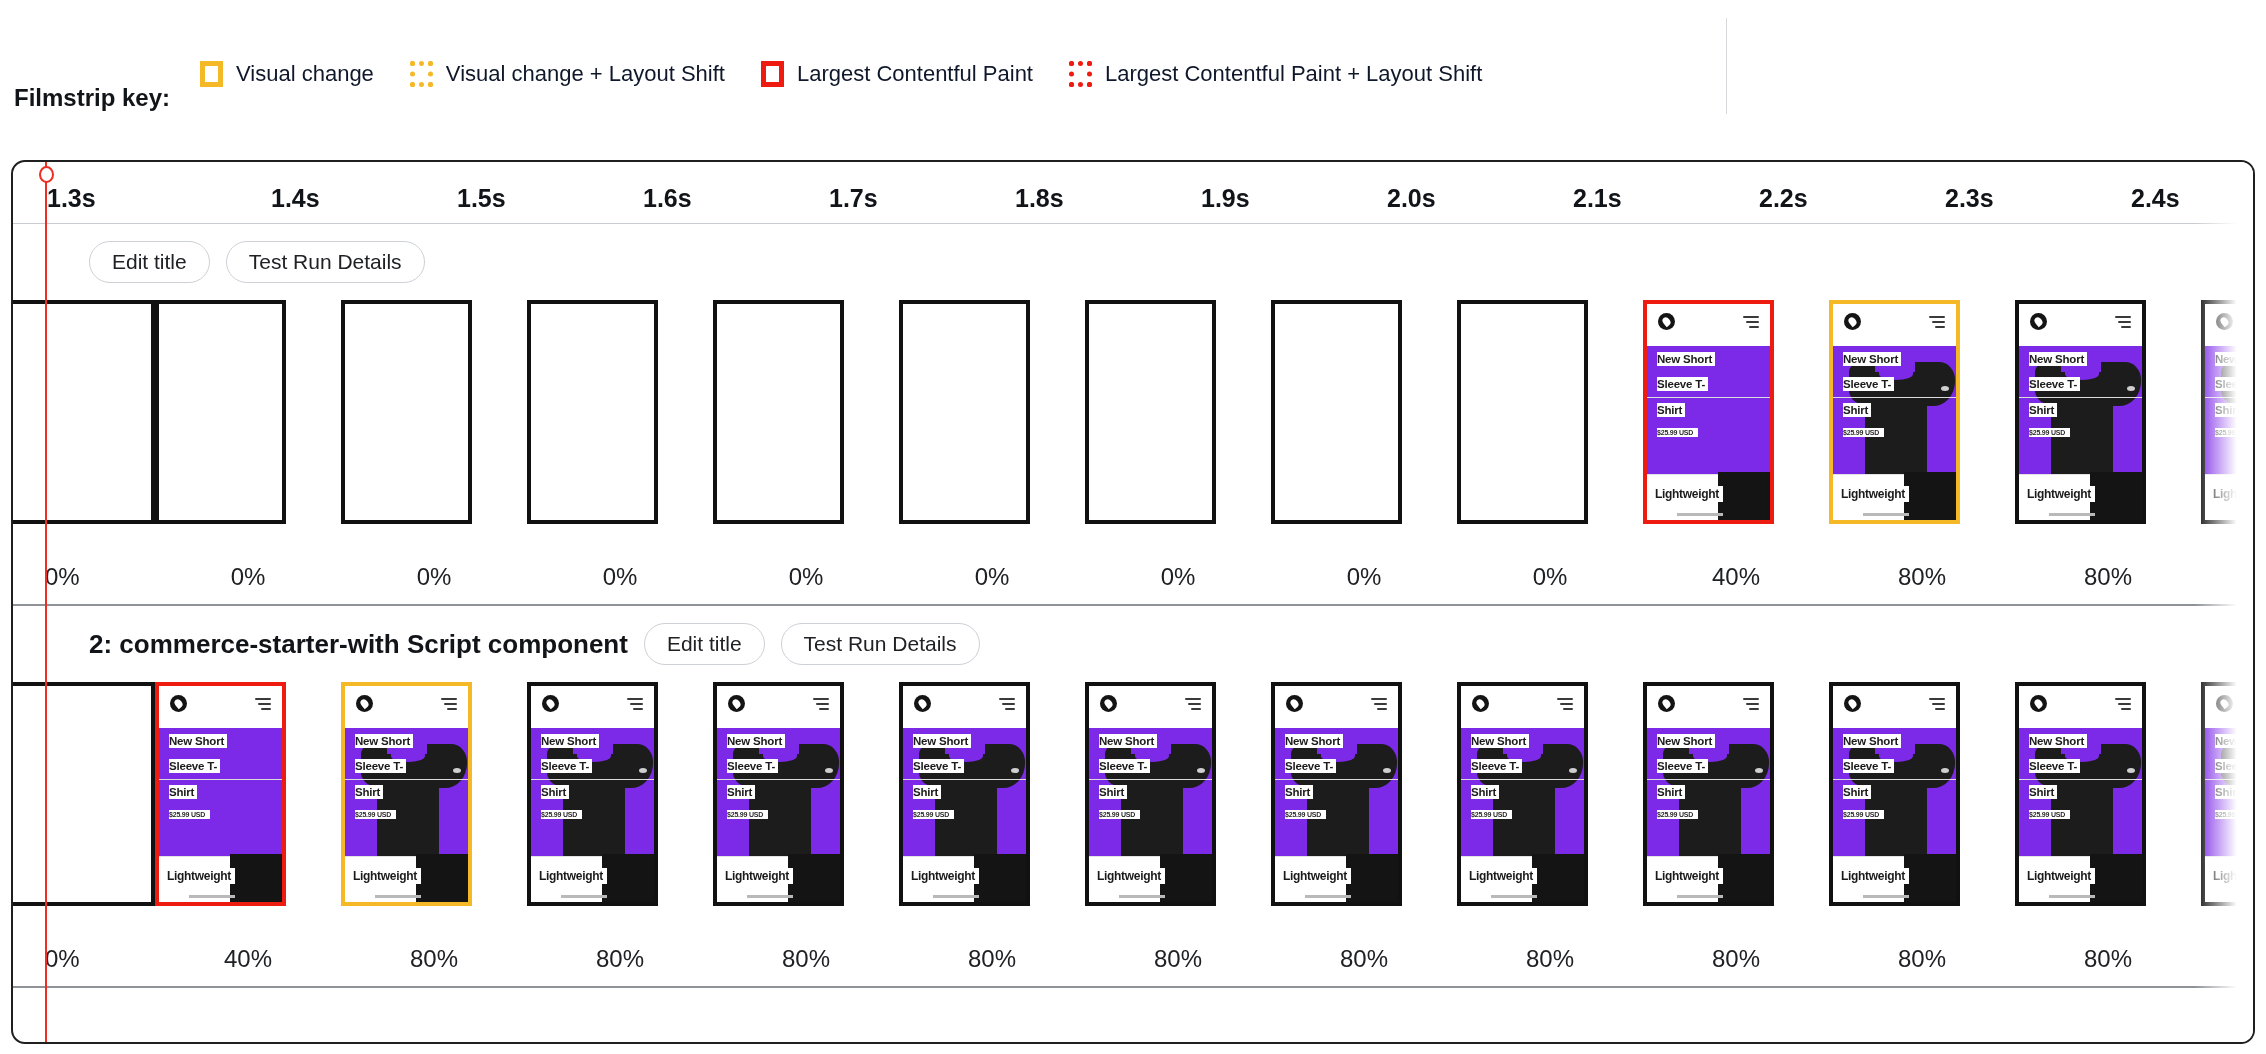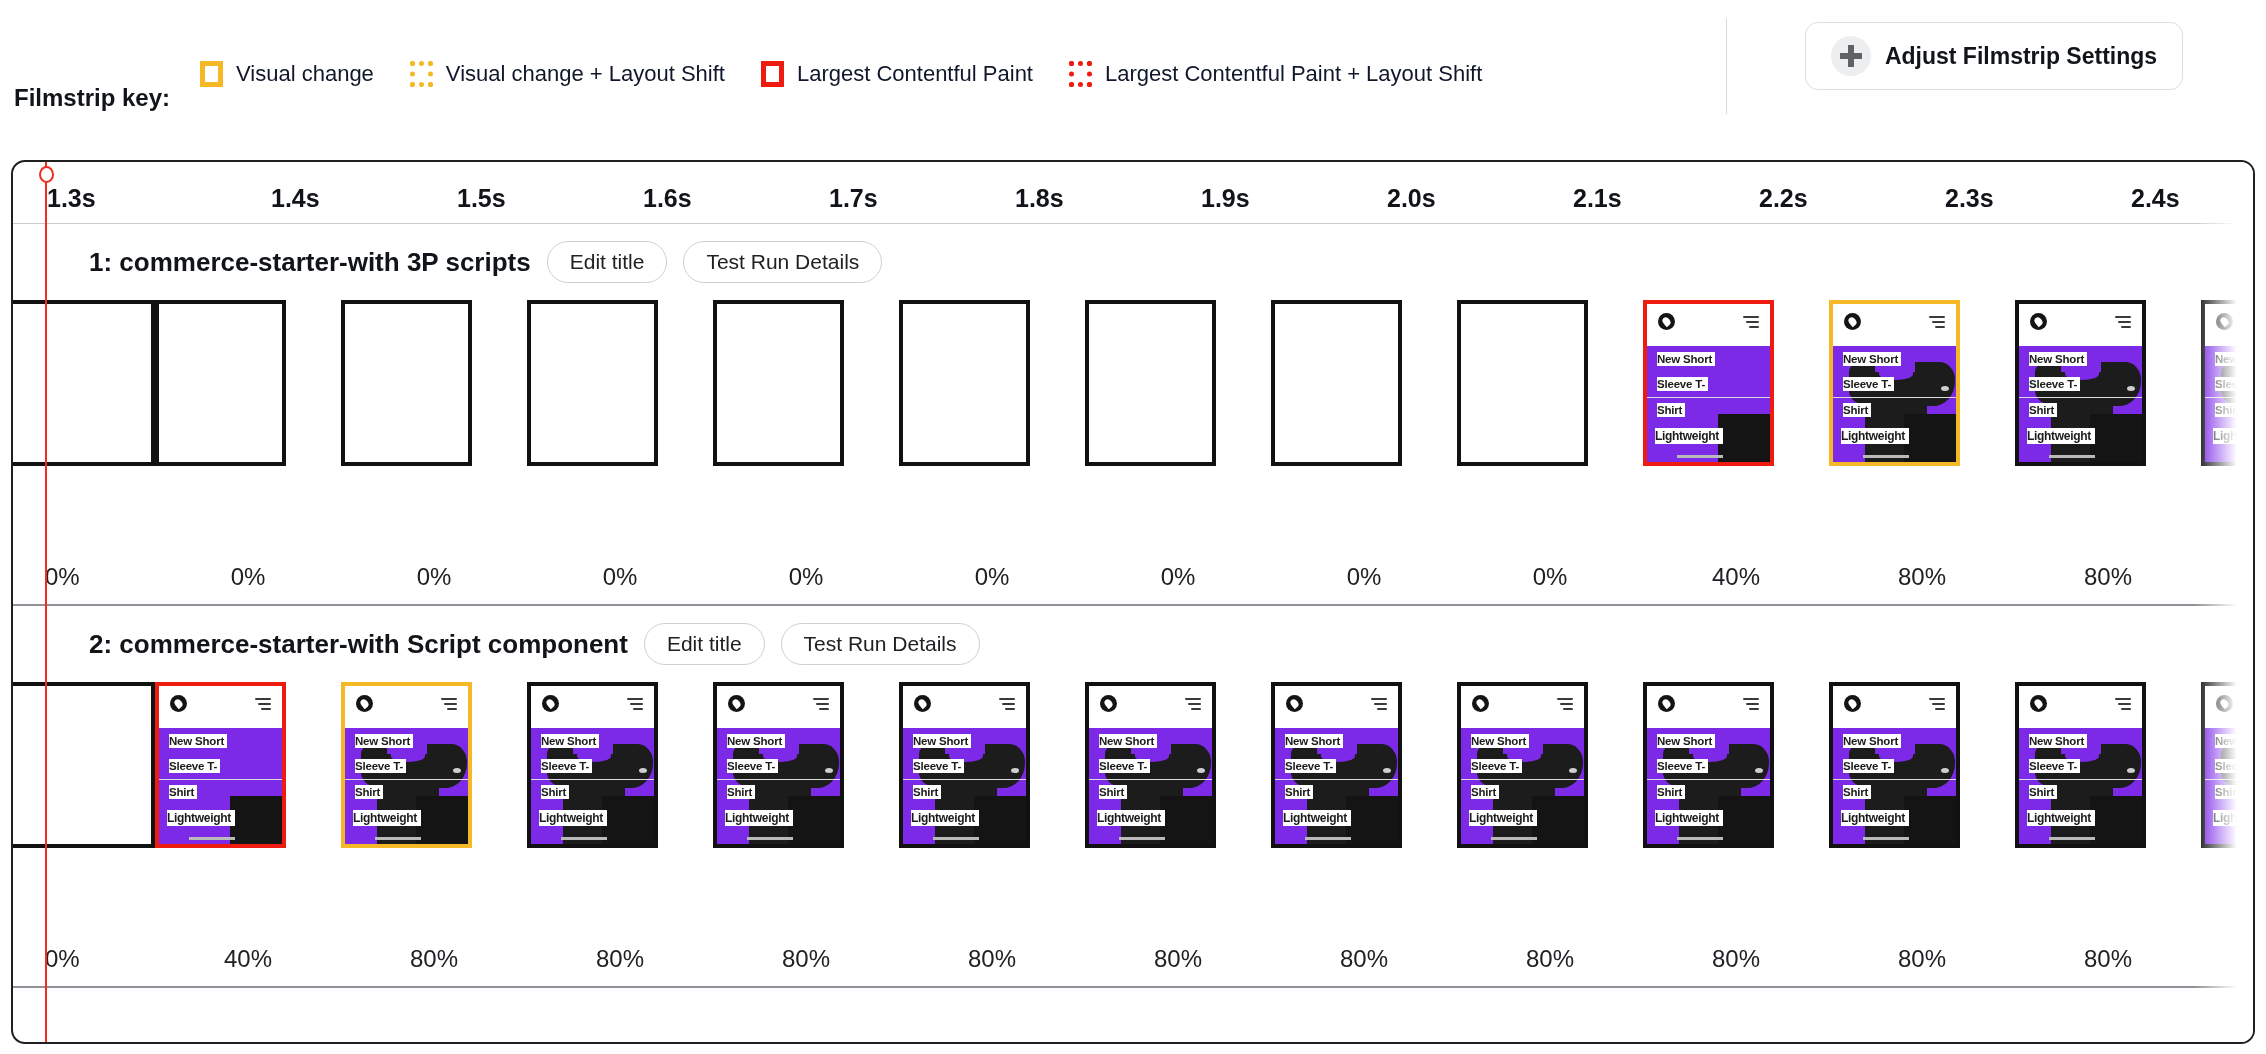--- a/index.html
+++ b/index.html
@@ -160,21 +160,21 @@
     height: 250px;
     align-items: flex-start;
   }
   .frame-slot {
     width: 186px;
     flex: 0 0 186px;
     position: relative;
   }
   .thumb {
     width: 131px;
-    height: 166px;
+    height: 224px;
     background: #fff;
     position: relative;
     overflow: hidden;
   }
   .thumb.b-black  { border: 4px solid #111111; }
   .thumb.b-red    { border: 4px solid #EE1B11; }
   .thumb.b-amber  { border: 4px solid #F5B928; }
 
   
   .frame-slot.clipped { flex: 0 0 110px; width: 110px; }
@@ -317,29 +317,20 @@
         <span class="legend-label">Largest Contentful Paint</span>
       </div>
       <div class="legend-item">
         <span class="legend-swatch sw-lcp-ls"></span>
         <span class="legend-label">Largest Contentful Paint + Layout Shift</span>
       </div>
     </div>
 
   <div class="legend-divider"></div>
 
-  <div class="adjust-btn">
-    <span class="adjust-btn-icon">
-      <span class="plus-wrap">
-        <span class="plus-h"></span>
-          <span class="plus-v"></span>
-      </span>
-    </span>
-    <span class="adjust-btn-label">Adjust Filmstrip Settings</span>
-  </div>
 </div>
 
 <div class="panel">
   <div class="panel-scroll">
 
     <div class="ruler" id="ruler">
         <div class="tick" style="left: 34px;">1.3s</div>
         <div class="tick" style="left: 258px;">1.4s</div>
         <div class="tick" style="left: 444px;">1.5s</div>
         <div class="tick" style="left: 630px;">1.6s</div>
@@ -349,21 +340,20 @@
         <div class="tick" style="left: 1374px;">2.0s</div>
         <div class="tick" style="left: 1560px;">2.1s</div>
         <div class="tick" style="left: 1746px;">2.2s</div>
         <div class="tick" style="left: 1932px;">2.3s</div>
         <div class="tick" style="left: 2118px;">2.4s</div>
       </div>
 
     <div id="runs-container">
         <div class="run-row">
           <div class="run-head">
-            <div class="run-title">1: commerce-starter-with 3P scripts</div>
             <div class="pill">Edit title</div>
             <div class="pill">Test Run Details</div>
           </div>
           <div class="frames">
             <div class="frame-slot clipped">
               <div class="thumb b-black">
                 <div class="pg"></div>
               </div>
             </div>
             <div class="frame-slot">

